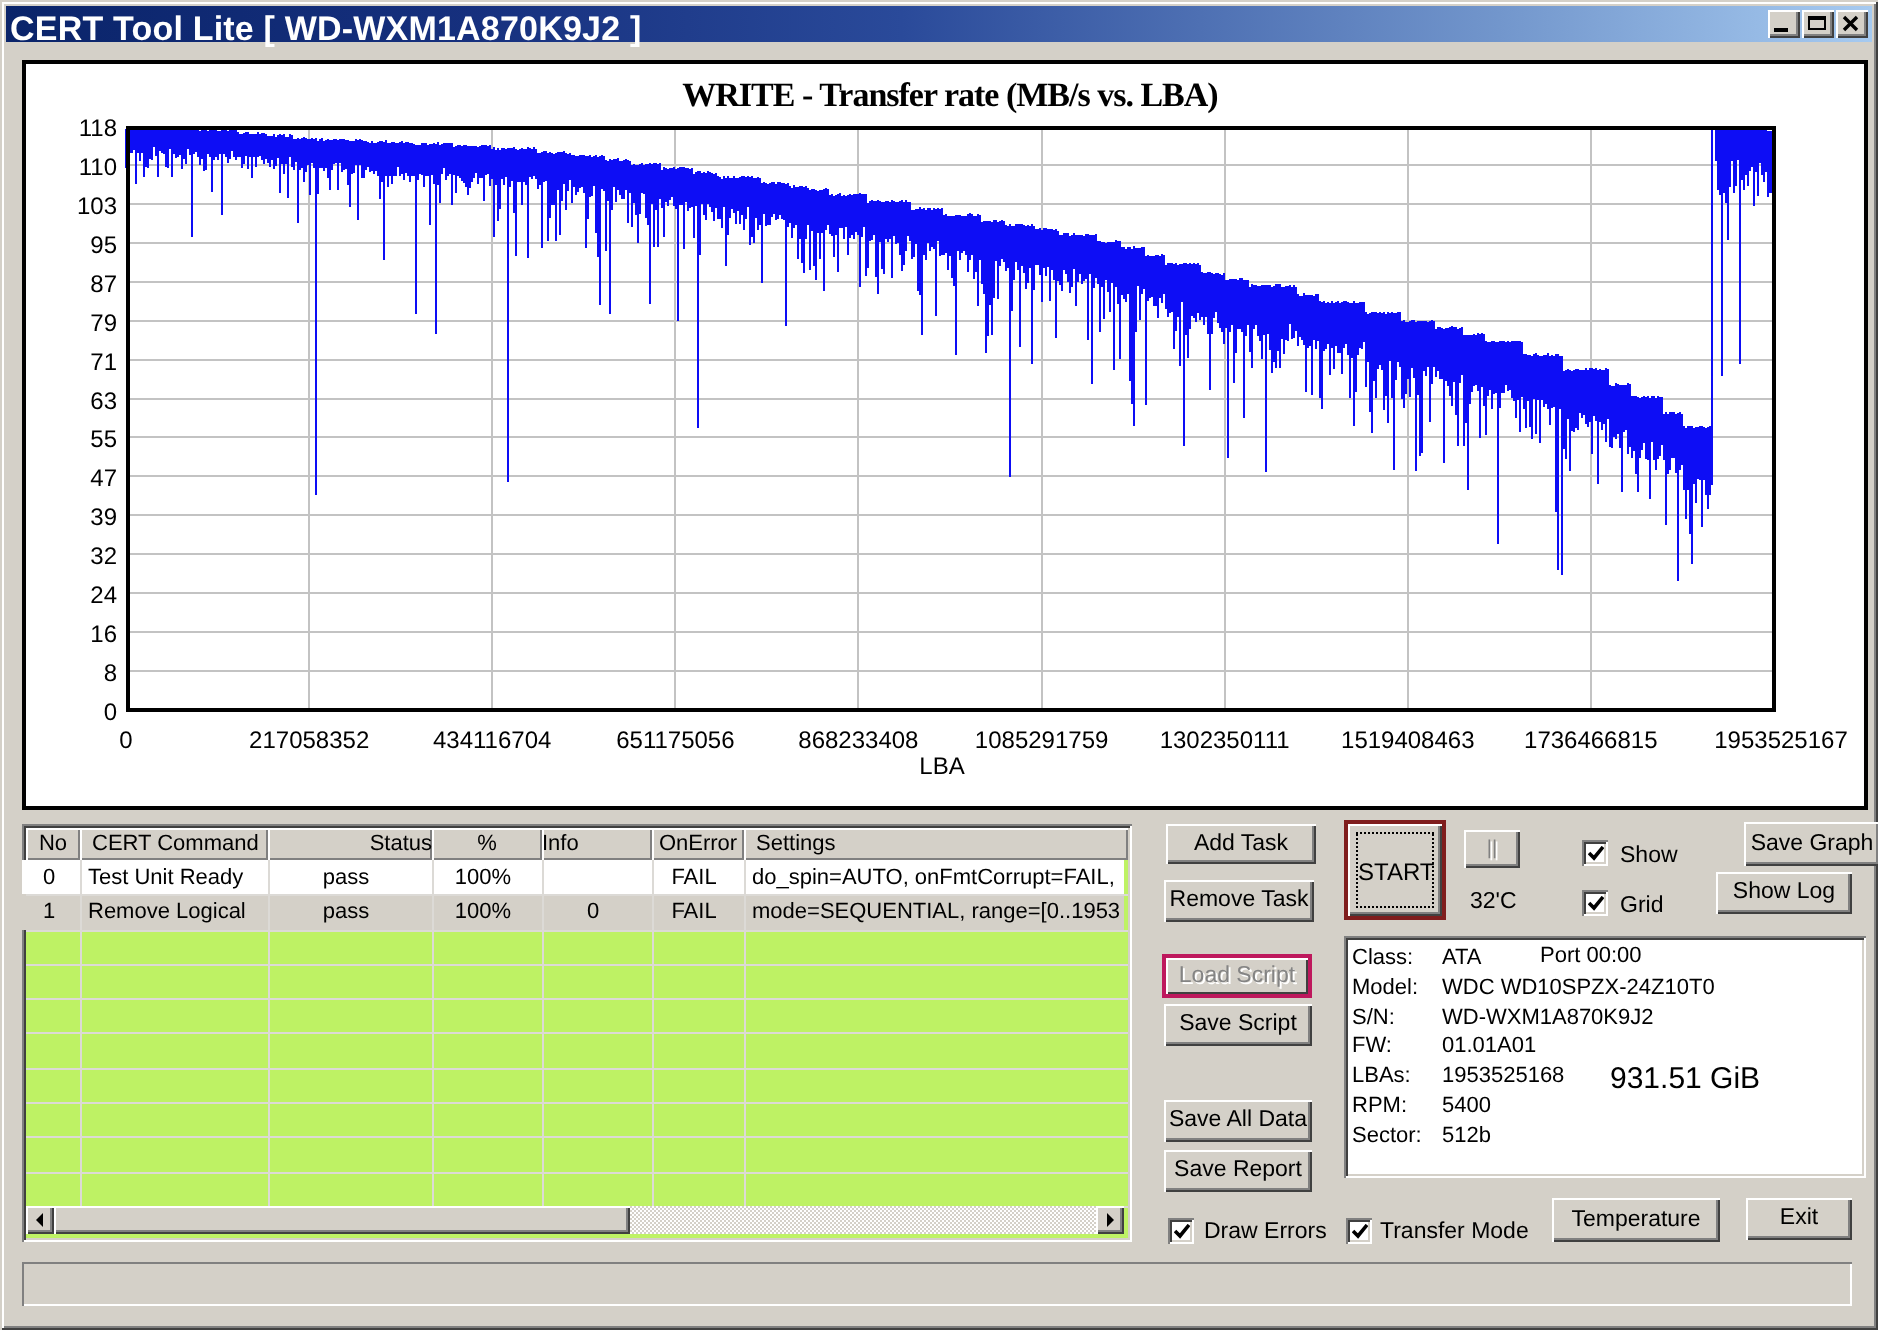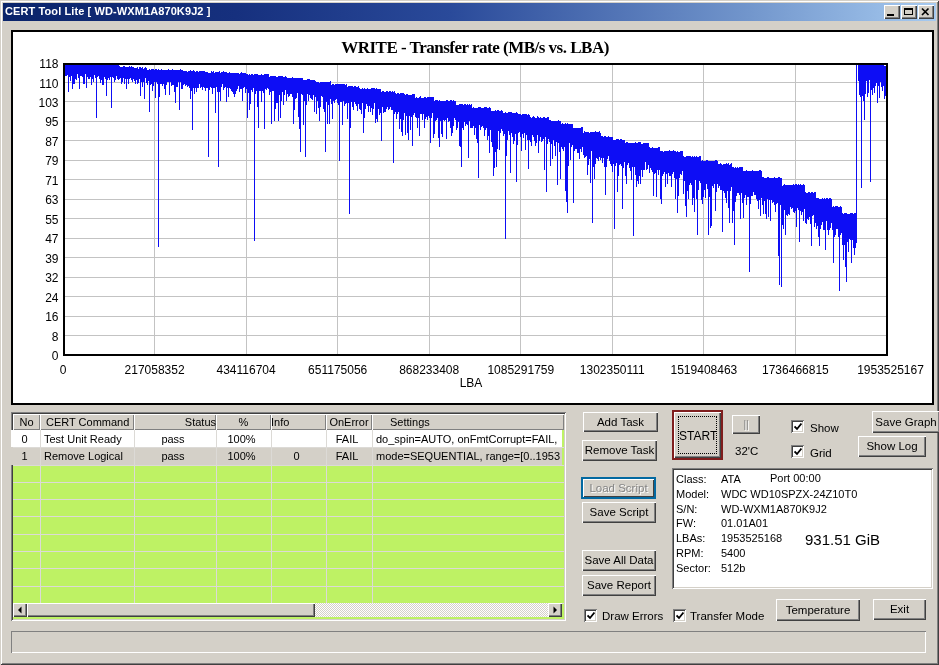--- a/index.html
+++ b/index.html
@@ -1,18 +1,18 @@
 <!DOCTYPE html>
 <html><head><meta charset="utf-8"><style>
 *{margin:0;padding:0;box-sizing:border-box}
 html,body{width:939px;height:665px;overflow:hidden}
 body{font-family:"Liberation Sans",sans-serif;font-size:11px;color:#000;background:#d4d0c8;position:relative}
 .win{position:absolute;inset:0;background:#d4d0c8;box-shadow:inset 1px 1px 0 #d4d0c8,inset -1px -1px 0 #404040,inset 2px 2px 0 #fff,inset -2px -2px 0 #808080}
 .title{position:absolute;left:3px;top:3px;width:933px;height:18px;background:linear-gradient(90deg,#0a246a 0%,#16307e 25%,#2a4a9a 48%,#7296cc 80%,#a6caf0 100%)}
-.title b{position:absolute;left:2px;top:2px;color:#fff;font-size:11px;letter-spacing:.1px}
+.title b{position:absolute;left:2px;top:2px;color:#fff;font-size:17px;letter-spacing:.1px}
 .tb{position:absolute;top:5px;width:16px;height:14px;background:#d4d0c8;box-shadow:inset 1px 1px 0 #fff,inset -1px -1px 0 #404040,inset -2px -2px 0 #808080}
 .btn{position:absolute;background:#d4d0c8;box-shadow:inset 1px 1px 0 #fff,inset -1px -1px 0 #404040,inset -2px -2px 0 #808080;text-align:center;font-size:11.5px}
 .sunk2{box-shadow:inset 1px 1px 0 #808080,inset -1px -1px 0 #fff,inset 2px 2px 0 #404040,inset -2px -2px 0 #d4d0c8}
 .chart{position:absolute;left:11px;top:30px;width:923px;height:375px;background:#fff;border:2px solid #000}
 .tbl{position:absolute;left:11px;top:412px;width:555px;height:209px;background:#bef264}
 .hc{position:absolute;top:0;height:16px;background:#d4d0c8;box-shadow:inset 1px 1px 0 #fff,inset -1px -1px 0 #808080;line-height:16px;font-size:11px}
 .rc{position:absolute;top:0;height:17px;line-height:18px;white-space:nowrap;overflow:hidden}
 .row{position:absolute;left:0;width:551px;height:17.3px}
 .sep{position:absolute;left:0;width:551px;height:1px;background:#dcdad6}
 .csep{position:absolute;top:16px;width:1px;height:175px;background:#dcdad6}
@@ -103,21 +103,21 @@
   </div>
 
 <div class="tbl sunk2">
  <div style="position:absolute;left:2px;top:2px;width:551px;height:16px">
       <div class="hc" style="left:0px;width:27px;;text-align:center">No</div>
       <div class="hc" style="left:27px;width:94px;"><span style="padding-left:6px">CERT Command</span></div>
       <div class="hc" style="left:121px;width:82px;;text-align:right">Status</div>
       <div class="hc" style="left:203px;width:55px;;text-align:center">%</div>
       <div class="hc" style="left:258px;width:55px;;text-align:left">Info</div>
       <div class="hc" style="left:313px;width:46px;;text-align:center">OnError</div>
-      <div class="hc" style="left:359px;width:192px;"><span style="padding-left:18px">Settings</span></div>
+      <div class="hc" style="left:359px;width:192px;"><span style="padding-left:6px">Settings</span></div>
     </div>
  <div class="row" style="top:18px;background:#fff">
       <div class="rc" style="left:0px;width:27px;text-align:center">0</div>
       <div class="rc" style="left:33px;width:88px">Test Unit Ready</div>
       <div class="rc" style="left:121px;width:82px;text-align:center">pass</div>
       <div class="rc" style="left:203px;width:55px;text-align:center">100%</div>
       <div class="rc" style="left:313px;width:46px;text-align:center">FAIL</div>
       <div class="rc" style="left:365px;width:186px">do_spin=AUTO, onFmtCorrupt=FAIL,</div>
     </div>
  <div class="row" style="top:35.3px;background:#d4d0c8">
@@ -173,21 +173,21 @@
 <div class="lbl" style="left:810px;top:422px">Show</div>
 <div class="cb" style="left:791px;top:445px">
     <svg width="8" height="8">
       <path d="M0.5 3.5 L3 6 L7.5 0.5" stroke="#000" stroke-width="1.8" fill="none"></path>
     </svg>
   </div>
 <div class="lbl" style="left:810px;top:447px">Grid</div>
 <div class="btn" style="left:872px;top:411px;width:68px;height:22px;line-height:22px">Save Graph</div>
 <div class="btn" style="left:858px;top:436px;width:68px;height:21px;line-height:21px">Show Log</div>
 
-<div style="position:absolute;left:581px;top:477px;width:75px;height:22px;border:2px solid #0369a1;background:#d4d0c8;box-shadow:inset 1px 1px 0 #fff,inset -1px -1px 0 #404040;text-align:center;line-height:18px;font-size:11.5px;color:#848484;text-shadow:1px 1px 0 #fff">Load Script</div>
+<div style="position:absolute;left:581px;top:477px;width:75px;height:22px;border:2px solid #be185d;background:#d4d0c8;box-shadow:inset 1px 1px 0 #fff,inset -1px -1px 0 #404040;text-align:center;line-height:18px;font-size:11.5px;color:#848484;text-shadow:1px 1px 0 #fff">Load Script</div>
 <div class="btn" style="left:582px;top:502px;width:74px;height:21px;line-height:21px">Save Script</div>
 <div class="btn" style="left:582px;top:550px;width:74px;height:21px;line-height:21px">Save All Data</div>
 <div class="btn" style="left:582px;top:575px;width:74px;height:21px;line-height:21px">Save Report</div>
 
 <div class="sunk2" style="position:absolute;left:672px;top:468px;width:261px;height:121px;background:#fff">
 <div style="position:absolute;left:4px;top:4px;font-size:11px;line-height:14.8px;white-space:pre">Class:
 Model:
 S/N:
 FW:
 LBAs:

